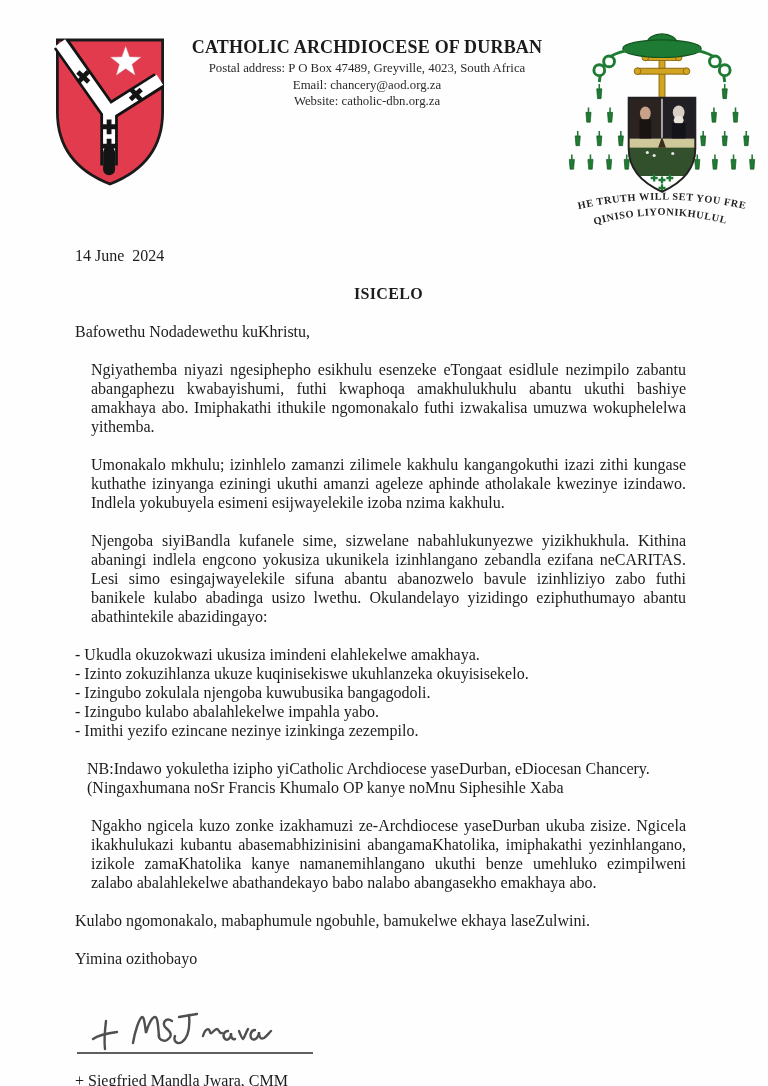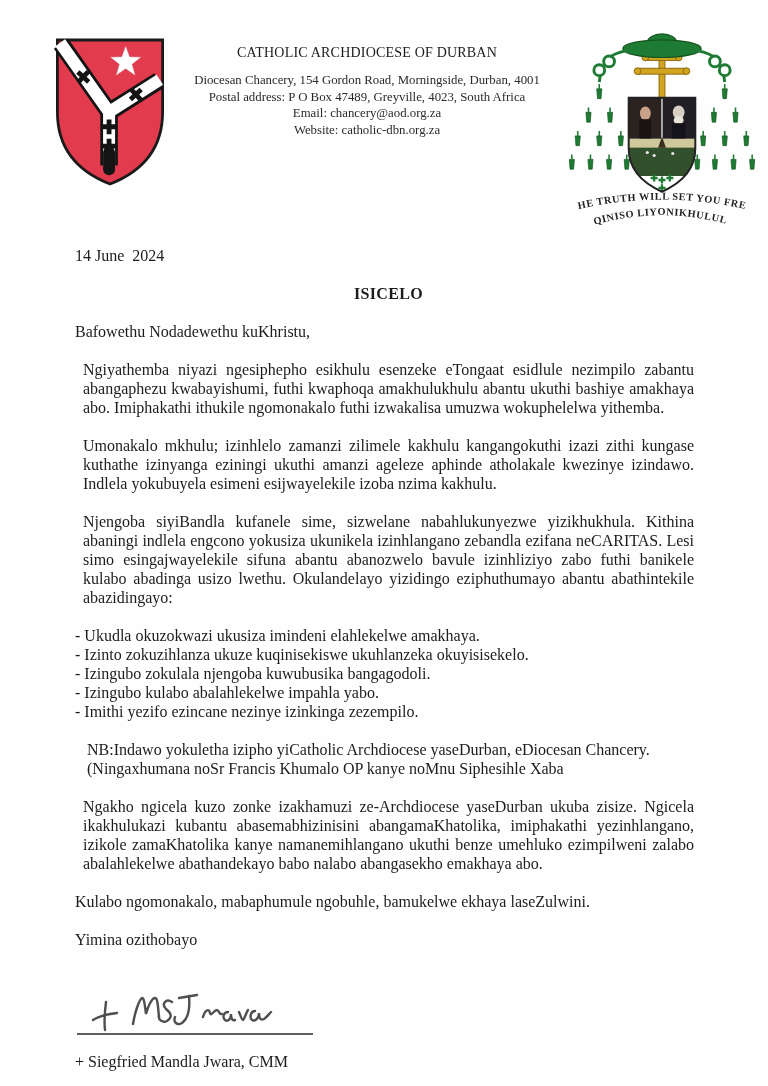--- a/index.html
+++ b/index.html
@@ -5,29 +5,29 @@
   html,body{margin:0;padding:0;background:#e8e8e8;}
   .page{
     width:768px;height:1086px;margin:0 auto;background:#fefefe;
     font-family:"Liberation Serif", serif;color:#1c1c1c;
     position:relative;overflow:hidden;box-sizing:border-box;
   }
   
   .letterhead{display:flex;align-items:flex-start;padding:28px 6px 0 50px;}
   .crest-left{flex:0 0 auto;}
   .lh-center{flex:1 1 auto;text-align:center;padding-top:6px;}
-  .org-name{font-weight:normal;font-size:14px;line-height:38px;letter-spacing:.2px;color:#1b1b1b;}
+  .org-name{font-weight:bold;font-size:18px;line-height:26px;letter-spacing:.2px;color:#1b1b1b;}
   .org-zulu{font-size:19px;line-height:25px;color:#222;}
   .addr{font-size:12.8px;line-height:16.5px;color:#2a2a2a;}
   .crest-right{flex:0 0 auto;margin-right:2px;}
   
   .letter-body{padding:14px 66px 0 75px;font-size:16px;line-height:19px;}
   .date-line{margin:0 0 19px 0;white-space:pre-wrap;}
   .subject-line{text-align:center;font-weight:bold;margin:19px 0;letter-spacing:.3px;}
-  .para{margin:19px 8px;text-align:justify;}
+  .para{margin:19px 16px;text-align:justify;}
   .single{margin:19px 0;}
   .aid-list{margin:19px 0;}
   .nb-block{margin:19px 12px;}
   
   .sig-wrap{margin-top:10px;}
   .sig-name{font-size:16px;line-height:20px;margin-top:2px;}
 </style>
 </head>
 <body>
 
@@ -49,21 +49,20 @@
       <g fill="#141414">
         <path transform="translate(36,46) rotate(43)" d="M-2.6,-8 h5.2 v5.4 h5.4 v5.2 h-5.4 v5.4 h-5.2 v-5.4 h-5.4 v-5.2 h5.4 z"></path>
         <path transform="translate(93,65) rotate(-43)" d="M-2.6,-8 h5.2 v5.4 h5.4 v5.2 h-5.4 v5.4 h-5.2 v-5.4 h-5.4 v-5.2 h5.4 z"></path>
         <path transform="translate(64,100)" d="M-2.6,-8 h5.2 v5.4 h5.4 v5.2 h-5.4 v5.4 h-5.2 v-5.4 h-5.4 v-5.2 h5.4 z"></path>
         <path transform="translate(64,121)" d="M-2.6,-8 h5.2 v5.4 h5.4 v5.2 h-5.4 v5.4 h-5.2 v-5.4 h-5.4 v-5.2 h5.4 z"></path>
       </g>
     </svg>
 
     <div class="lh-center">
       <div class="org-name">CATHOLIC ARCHDIOCESE OF DURBAN</div>
-      <div class="addr">Diocesan Chancery, 154 Gordon Road, Morningside, Durban, 4001</div>
       <div class="addr">Postal address: P O Box 47489, Greyville, 4023, South Africa</div>
       <div class="addr">Email: chancery@aod.org.za</div>
       <div class="addr">Website: catholic-dbn.org.za</div>
     </div>
 
     <svg class="crest-right" width="196" height="204" viewBox="0 0 200 206">
       <defs>
         <clipPath id="shieldClip">
           <path d="M66,70 L134,70 L134,122 C134,144 118,158 100,166 C82,158 66,144 66,122 Z"></path>
         </clipPath>

